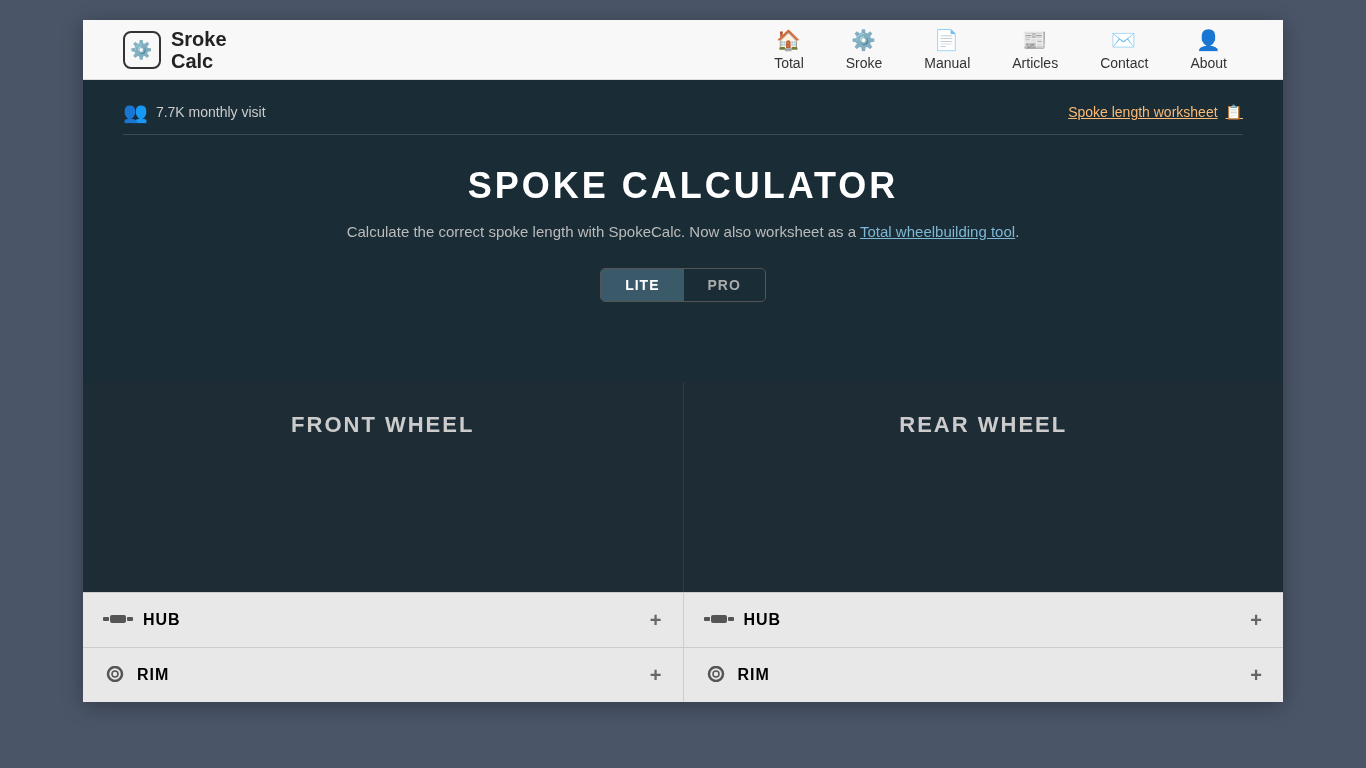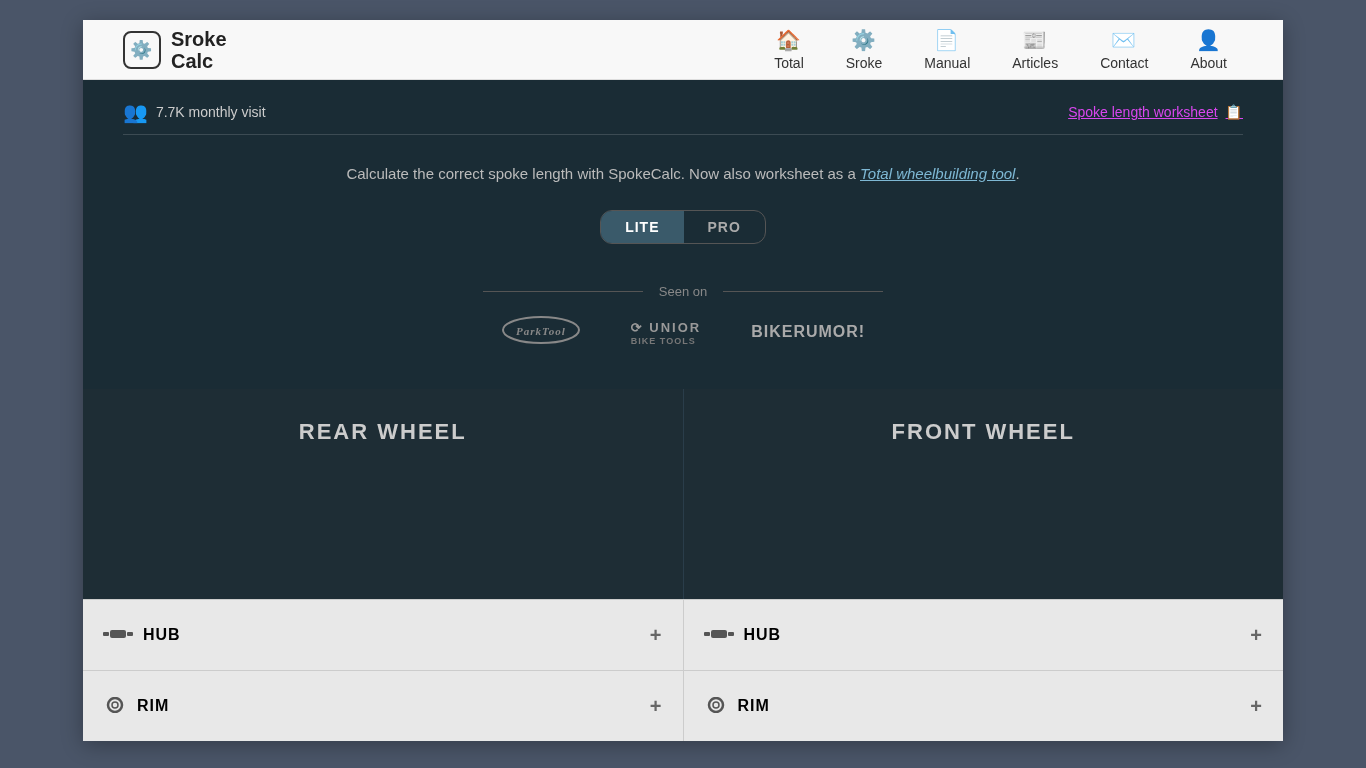--- a/index.html
+++ b/index.html
@@ -88,21 +88,21 @@
       gap: 8px;
       font-size: 14px;
       color: #ccc;
     }
     .visitors-icon { font-size: 20px; }
     .worksheet-link {
       display: flex;
       align-items: center;
       gap: 8px;
       font-size: 14px;
-      color: #d946ef;
+      color: #fdba74;
       text-decoration: underline;
       cursor: pointer;
     }
 
     .hero-title {
       text-align: center;
       font-size: 36px;
       font-weight: 700;
       letter-spacing: 3px;
       margin-bottom: 16px;
@@ -110,33 +110,32 @@
     }
     .hero-desc {
       text-align: center;
       font-size: 15px;
       color: #bbb;
       margin-bottom: 28px;
     }
     .hero-desc a {
       color: #7eb8d4;
       text-decoration: underline;
-      font-style: italic;
     }
 
     
     .toggle-bar {
       display: flex;
       justify-content: center;
       margin-bottom: 40px;
     }
     .toggle-group {
       display: flex;
       border: 1px solid #555;
-      border-radius: 12px;
+      border-radius: 5px;
       overflow: hidden;
     }
     .toggle-btn {
       padding: 8px 24px;
       font-size: 14px;
       font-weight: 600;
       letter-spacing: 1px;
       cursor: pointer;
       border: none;
       color: #aaa;
@@ -217,21 +216,21 @@
       font-weight: 700;
       letter-spacing: 2px;
       margin-bottom: 20px;
       color: #ccc;
       text-align: center;
     }
     .accordion-header {
       display: flex;
       align-items: center;
       justify-content: space-between;
-      padding: 22px 20px;
+      padding: 14px 20px;
       cursor: pointer;
       font-size: 16px;
       font-weight: 600;
       letter-spacing: 1px;
       background: #e8e8e8;
       border-top: 1px solid #ccc;
     }
     .hub-icon {
       font-size: 22px;
       margin-right: 10px;
@@ -308,64 +307,43 @@
         <div class="visitors">
           <span class="visitors-icon">👥</span>
           <span>7.7K monthly visit</span>
         </div>
         <div class="worksheet-link">
           <span>Spoke length worksheet</span>
           <span>📋</span>
         </div>
       </div>
 
+      <h1 class="hero-title">SPOKE CALCULATOR</h1>
 
       <p class="hero-desc">
         <span>Calculate the correct spoke length with SpokeCalc. Now also worksheet as a </span><a>Total wheelbuilding tool</a><span>.</span>
       </p>
 
       <div class="toggle-bar">
         <div class="toggle-group">
           <button class="toggle-btn active">LITE</button>
           <button class="toggle-btn">PRO</button>
         </div>
       </div>
 
-      <div class="seen-on">
-        <div class="seen-on-label">
-          <div class="seen-on-line"></div>
-          <span>Seen on</span>
-          <div class="seen-on-line"></div>
-        </div>
-        <div class="seen-on-logos">
-          <div class="brand-logo parktool">
-            <svg width="80" height="30" viewBox="0 0 80 30">
-              <ellipse cx="40" cy="15" rx="38" ry="13" fill="none" stroke="#888" stroke-width="2"></ellipse>
-              <text x="40" y="20" text-anchor="middle" font-size="11" fill="#888" font-weight="bold" font-style="italic" font-family="serif">ParkTool</text>
-            </svg>
-          </div>
-          <div class="brand-logo unior">
-            <span style="font-size:13px;letter-spacing:2px;color:#999;">⟳ UNIOR</span>
-            <div style="font-size:9px;color:#777;letter-spacing:1px;">BIKE TOOLS</div>
-          </div>
-          <div class="brand-logo bikerumor">
-            <span style="font-size:16px;font-weight:900;color:#aaa;letter-spacing:1px;">BIKERUMOR!</span>
-          </div>
-        </div>
-      </div>
     </section>
 
     <div class="wheels-section">
+
+      <div class="wheel-panel">
+        <div class="wheel-title">FRONT WHEEL</div>
+      </div>
 
       <div class="wheel-panel">
         <div class="wheel-title">REAR WHEEL</div>
-      </div>
-
-      <div class="wheel-panel">
-        <div class="wheel-title">FRONT WHEEL</div>
       </div>
     </div>
 
     <div style="display:flex; background:#e8e8e8;">
 
       <div style="flex:1; border-right:1px solid #ccc;">
         <div class="accordion-header">
           <div class="accordion-left">
             <span class="hub-icon">
               <svg width="30" height="16" viewBox="0 0 30 16">

